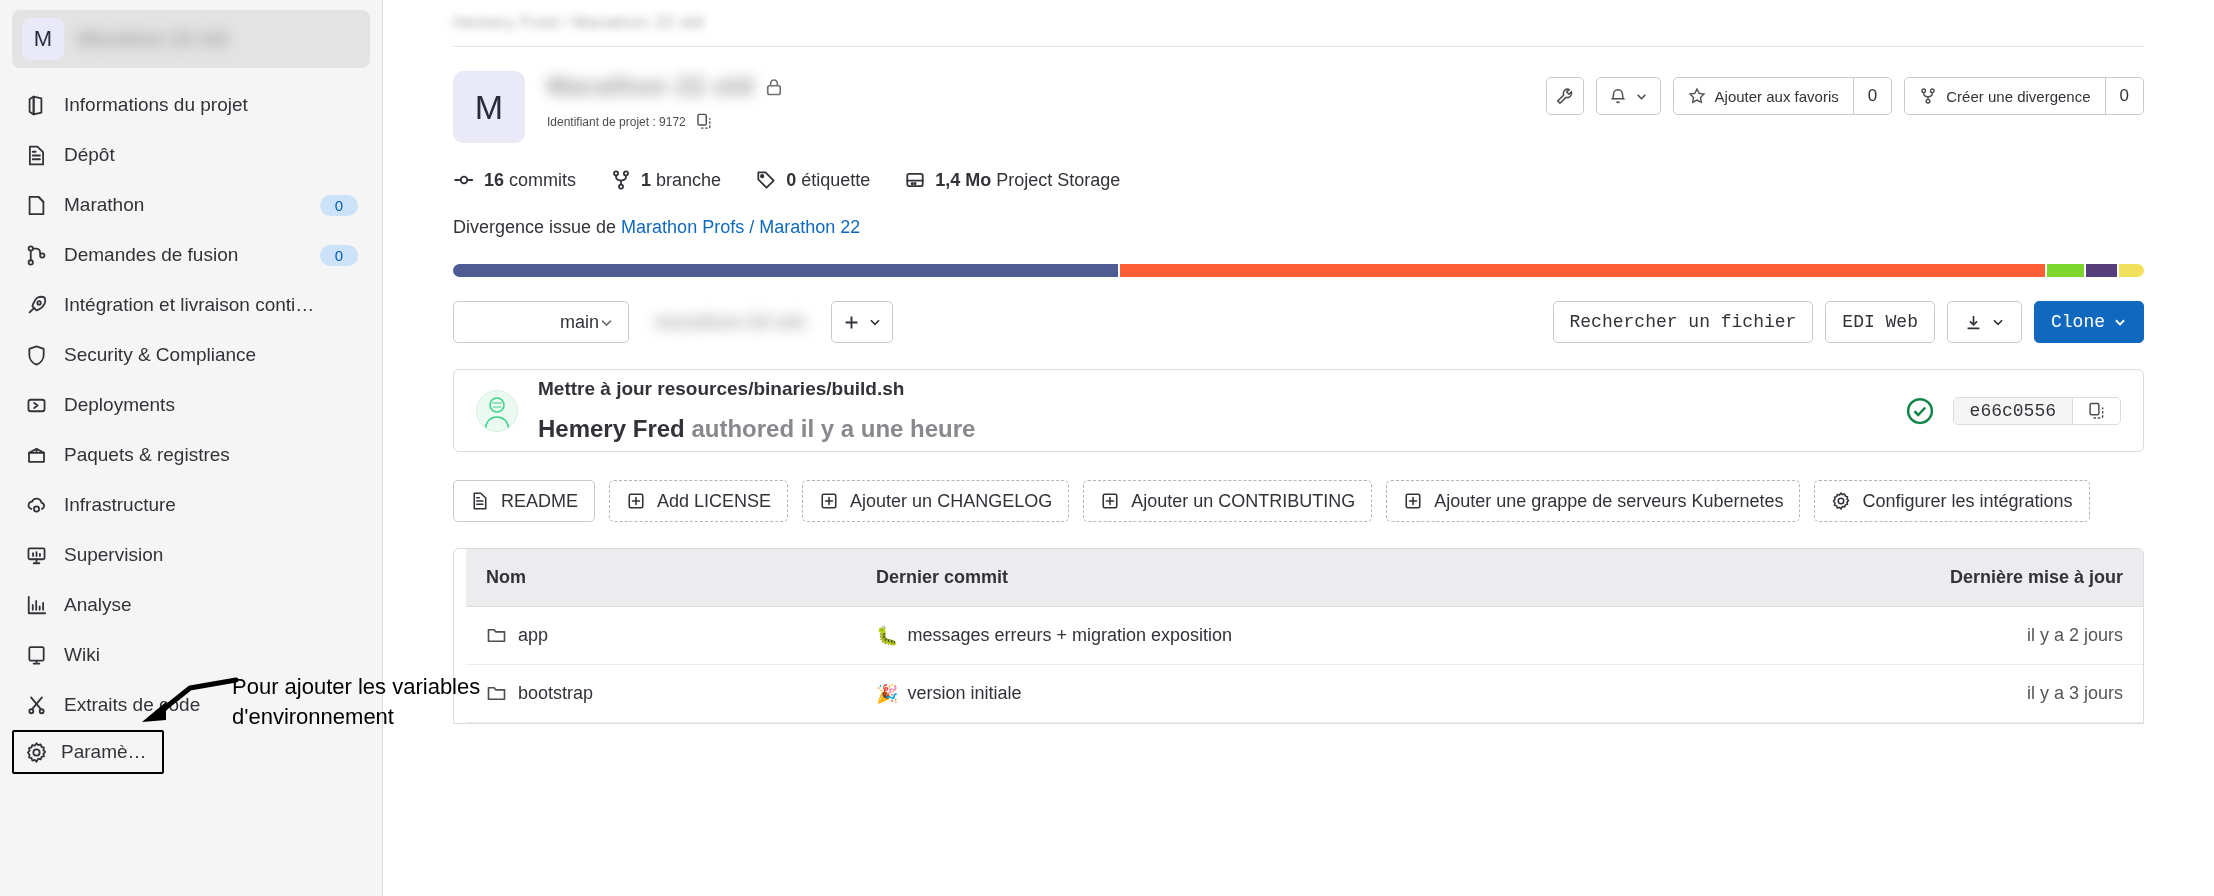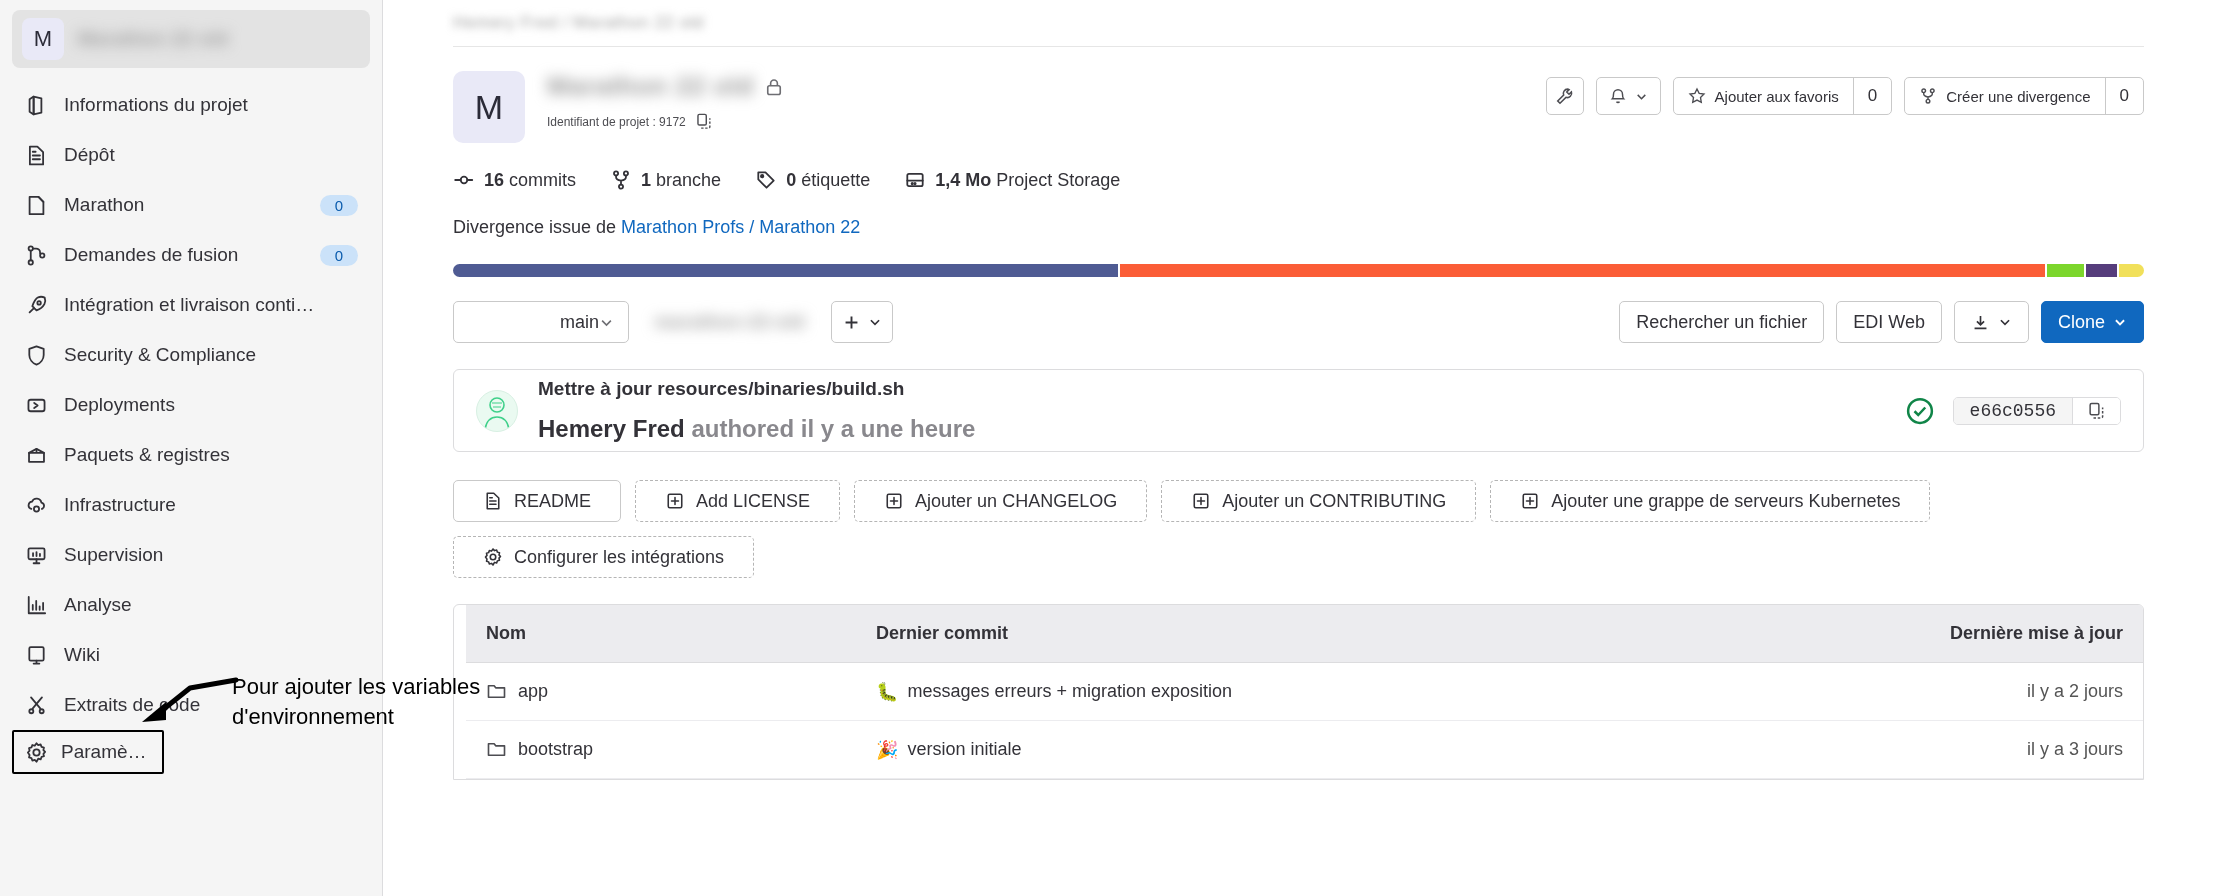--- a/index.html
+++ b/index.html
@@ -145,21 +145,21 @@
     border: 1px solid #c9c9c9;
     background: #fff;
     border-radius: 5px;
     height: 38px;
     padding: 0 12px;
     font-size: 17px;
     color: #333238;
     display: inline-flex; align-items: center; gap: 8px;
     cursor: pointer;
     white-space: nowrap;
-    font-family: Liberation Sans, sans-serif;
+    font-family: Liberation Mono, monospace;
   }
   .btn.icon-only { width: 38px; padding: 0; justify-content: center; }
   .split {
     display: inline-flex; align-items: stretch;
     border: 1px solid #c9c9c9;
     border-radius: 5px;
     overflow: hidden;
     height: 38px;
     background: #fff;
   }
@@ -293,21 +293,21 @@
   }
 
   .quick-actions {
     margin-top: 28px;
     display: flex; flex-wrap: wrap; gap: 14px;
   }
   .qa {
     border: 1px solid #c9c9c9;
     border-radius: 5px;
     height: 42px;
-    padding: 0 29px;
+    padding: 0 16px;
     display: inline-flex; align-items: center; gap: 11px;
     font-size: 18px;
     background: #fff;
     color: #333238;
     cursor: pointer;
     white-space: nowrap;
   }
   .qa.dashed { border-style: dashed; border-color: #b5b5b5; }
 
   .file-table {

